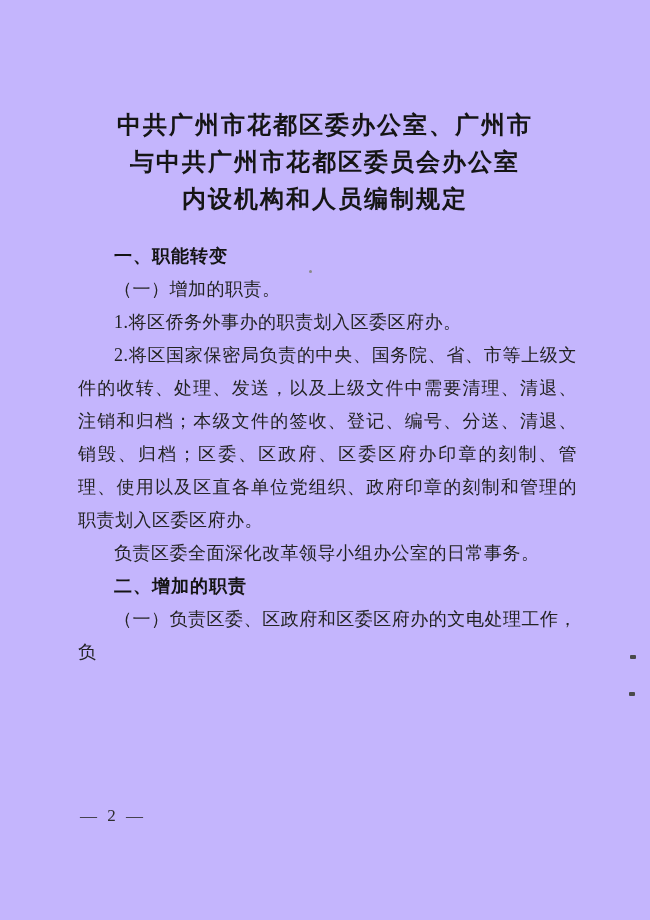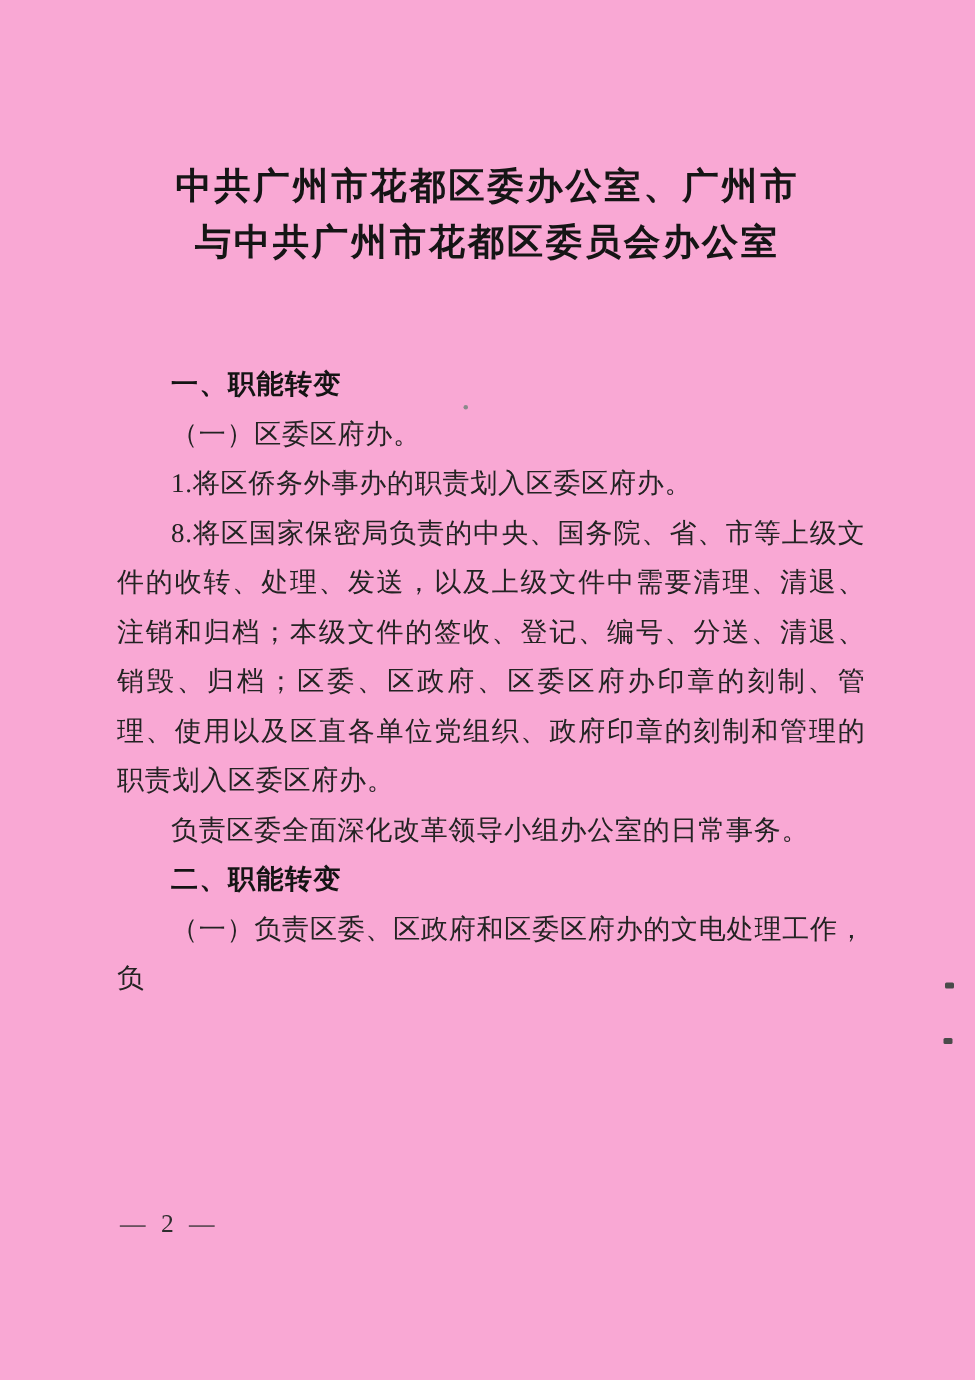--- a/index.html
+++ b/index.html
@@ -5,21 +5,21 @@
   html, body {
     margin: 0;
     padding: 0;
     background: #e9e9e7;
   }
   .page {
     position: relative;
     width: 650px;
     height: 920px;
     margin: 0 auto;
-    background: #f9a8d4;
+    background: #c4b5fd;
     overflow: hidden;
     box-shadow: 0 0 4px rgba(0,0,0,0.15);
   }
   .title {
     position: absolute;
     top: 106px;
     left: 0;
     right: 0;
     margin: 0;
     text-align: center;
@@ -74,29 +74,30 @@
   .speck-faint   { left: 309px; top: 270px; width: 3px; height: 3px; background: #8a8a8a; border-radius: 50%; }
 </style>
 </head>
 <body>
 
 <div class="page">
 
   <h1 class="title">
     <span class="title-line">中共广州市花都区委办公室、广州市</span>
     <span class="title-line">与中共广州市花都区委员会办公室</span>
+    <span class="title-line">内设机构和人员编制规定</span>
   </h1>
 
   <div class="doc-body">
     <p class="para heading">一、职能转变</p>
-    <p class="para">（一）区委区府办。</p>
+    <p class="para">（一）增加的职责。</p>
     <p class="para">1.将区侨务外事办的职责划入区委区府办。</p>
-    <p class="para">8.将区国家保密局负责的中央、国务院、省、市等上级文件的收转、处理、发送，以及上级文件中需要清理、清退、注销和归档；本级文件的签收、登记、编号、分送、清退、销毁、归档；区委、区政府、区委区府办印章的刻制、管理、使用以及区直各单位党组织、政府印章的刻制和管理的职责划入区委区府办。</p>
+    <p class="para">2.将区国家保密局负责的中央、国务院、省、市等上级文件的收转、处理、发送，以及上级文件中需要清理、清退、注销和归档；本级文件的签收、登记、编号、分送、清退、销毁、归档；区委、区政府、区委区府办印章的刻制、管理、使用以及区直各单位党组织、政府印章的刻制和管理的职责划入区委区府办。</p>
     <p class="para">负责区委全面深化改革领导小组办公室的日常事务。</p>
-    <p class="para heading">二、职能转变</p>
+    <p class="para heading">二、增加的职责</p>
     <p class="para">（一）负责区委、区政府和区委区府办的文电处理工作，负</p>
   </div>
 
   <div class="footer-pagenum">— 2 —</div>
 
   <div class="speck speck-right-1"></div>
   <div class="speck speck-right-2"></div>
   <div class="speck speck-faint"></div>
 
 </div>

